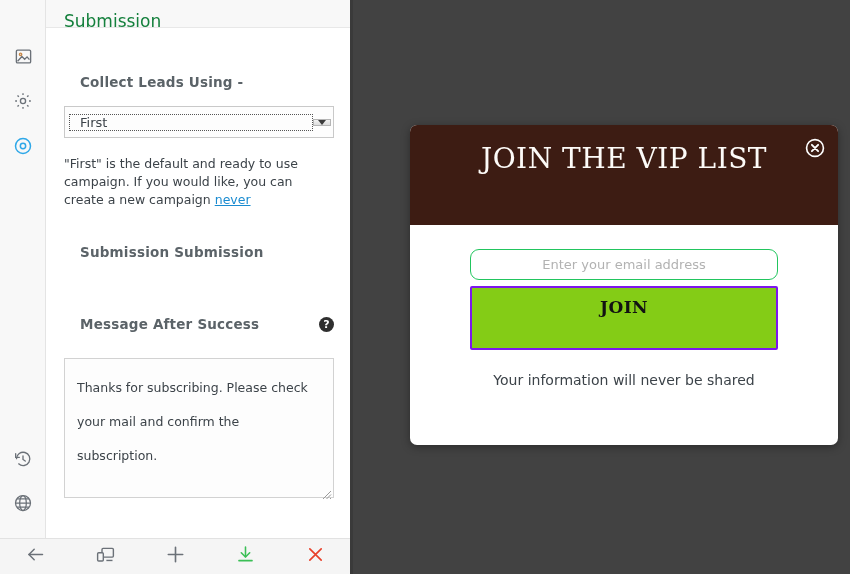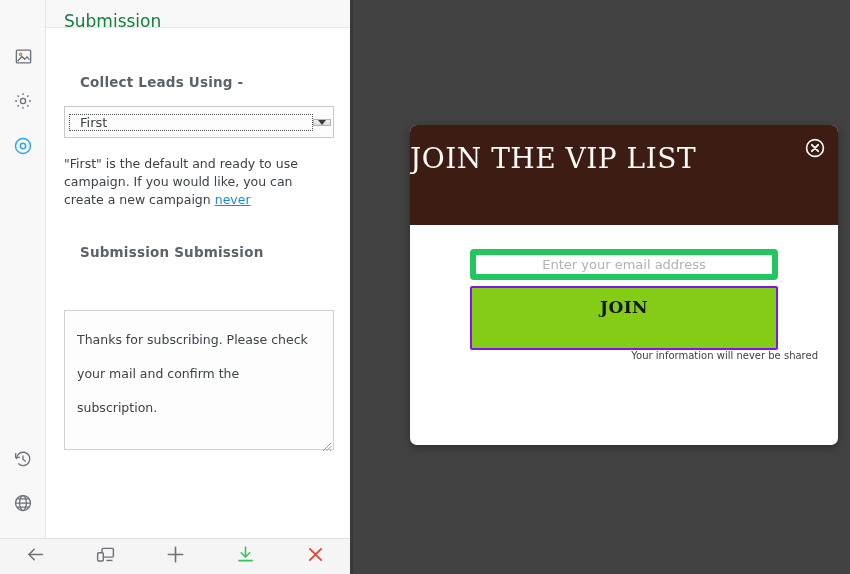--- a/index.html
+++ b/index.html
@@ -204,21 +204,21 @@
     width: 428px; height: 320px;
     background: #ffffff;
     border-radius: 7px;
     overflow: hidden;
     box-shadow: 0 2px 9px rgba(0,0,0,0.35);
   }
   #modal-header {
     position: relative;
     height: 100px;
     background: #3d1c13;
-    display: flex; align-items: flex-start; justify-content: flex-start;
+    display: flex; align-items: flex-start; justify-content: center;
     padding-top: 17px;
     box-sizing: border-box;
   }
   #modal-title {
     font-family: "DejaVu Serif", "Liberation Serif", serif;
     font-size: 28px;
     color: #fdfbf8;
     letter-spacing: 0.5px;
     font-weight: 400;
   }
@@ -229,22 +229,22 @@
     cursor: pointer;
   }
   #modal-body {
     padding: 18px 20px 0 20px;
     box-sizing: border-box;
   }
   #email-input {
     display: block;
     width: 308px; height: 31px;
     margin: 6px auto 0 auto;
-    border: 6px solid #22c55e;
-    border-radius: 4px;
+    border: 1px solid #22c55e;
+    border-radius: 9px;
     background: #fff;
     box-sizing: border-box;
     text-align: center;
     font-family: "DejaVu Sans", "Liberation Sans", sans-serif;
     font-size: 13px;
     color: #3c4349;
     outline: none;
   }
   #email-input::placeholder { color: #b2b2b2; }
   #join-button {
@@ -257,23 +257,24 @@
     box-sizing: border-box;
     cursor: pointer;
     font-family: "DejaVu Serif", "Liberation Serif", serif;
     font-size: 17px;
     font-weight: bold;
     color: #121212;
     letter-spacing: 0.4px;
     padding: 0 0 22px 0;
   }
   #modal-footnote {
-    text-align: right;
-    font-size: 10px;
+    text-align: center;
+    font-size: 14px;
     color: #3c4349;
+    margin-top: 22px;
   }
 </style>
 </head>
 <body>
 
 <div id="app">
 
   <div id="editor-shell">
 
     <div id="icon-rail">
@@ -346,20 +347,24 @@
 
         <div class="help-text">
           <span>"First" is the default and ready to use campaign. If you would like, you can create a new campaign </span><span class="help-link">never</span>
         </div>
 
         <div style="height:19px;"></div>
         <div class="field-label">Submission Submission</div>
 
 
         <div style="height:24px;"></div>
+        <div class="label-row" style="width:270px;">
+          <div class="field-label">Message After Success</div>
+          <div class="help-badge">?</div>
+        </div>
 
         <div style="position:relative; width:270px;">
           <textarea id="message-textarea" style="">Thanks for subscribing. Please check your mail and confirm the subscription.</textarea>
           <svg class="resize-grip" viewBox="0 0 12 12" stroke="#9a9a9a" stroke-width="1">
             <path d="M11 3 L3 11 M11 6.5 L6.5 11 M11 10 L10 11"></path>
           </svg>
         </div>
 
       </div>
     </div>

